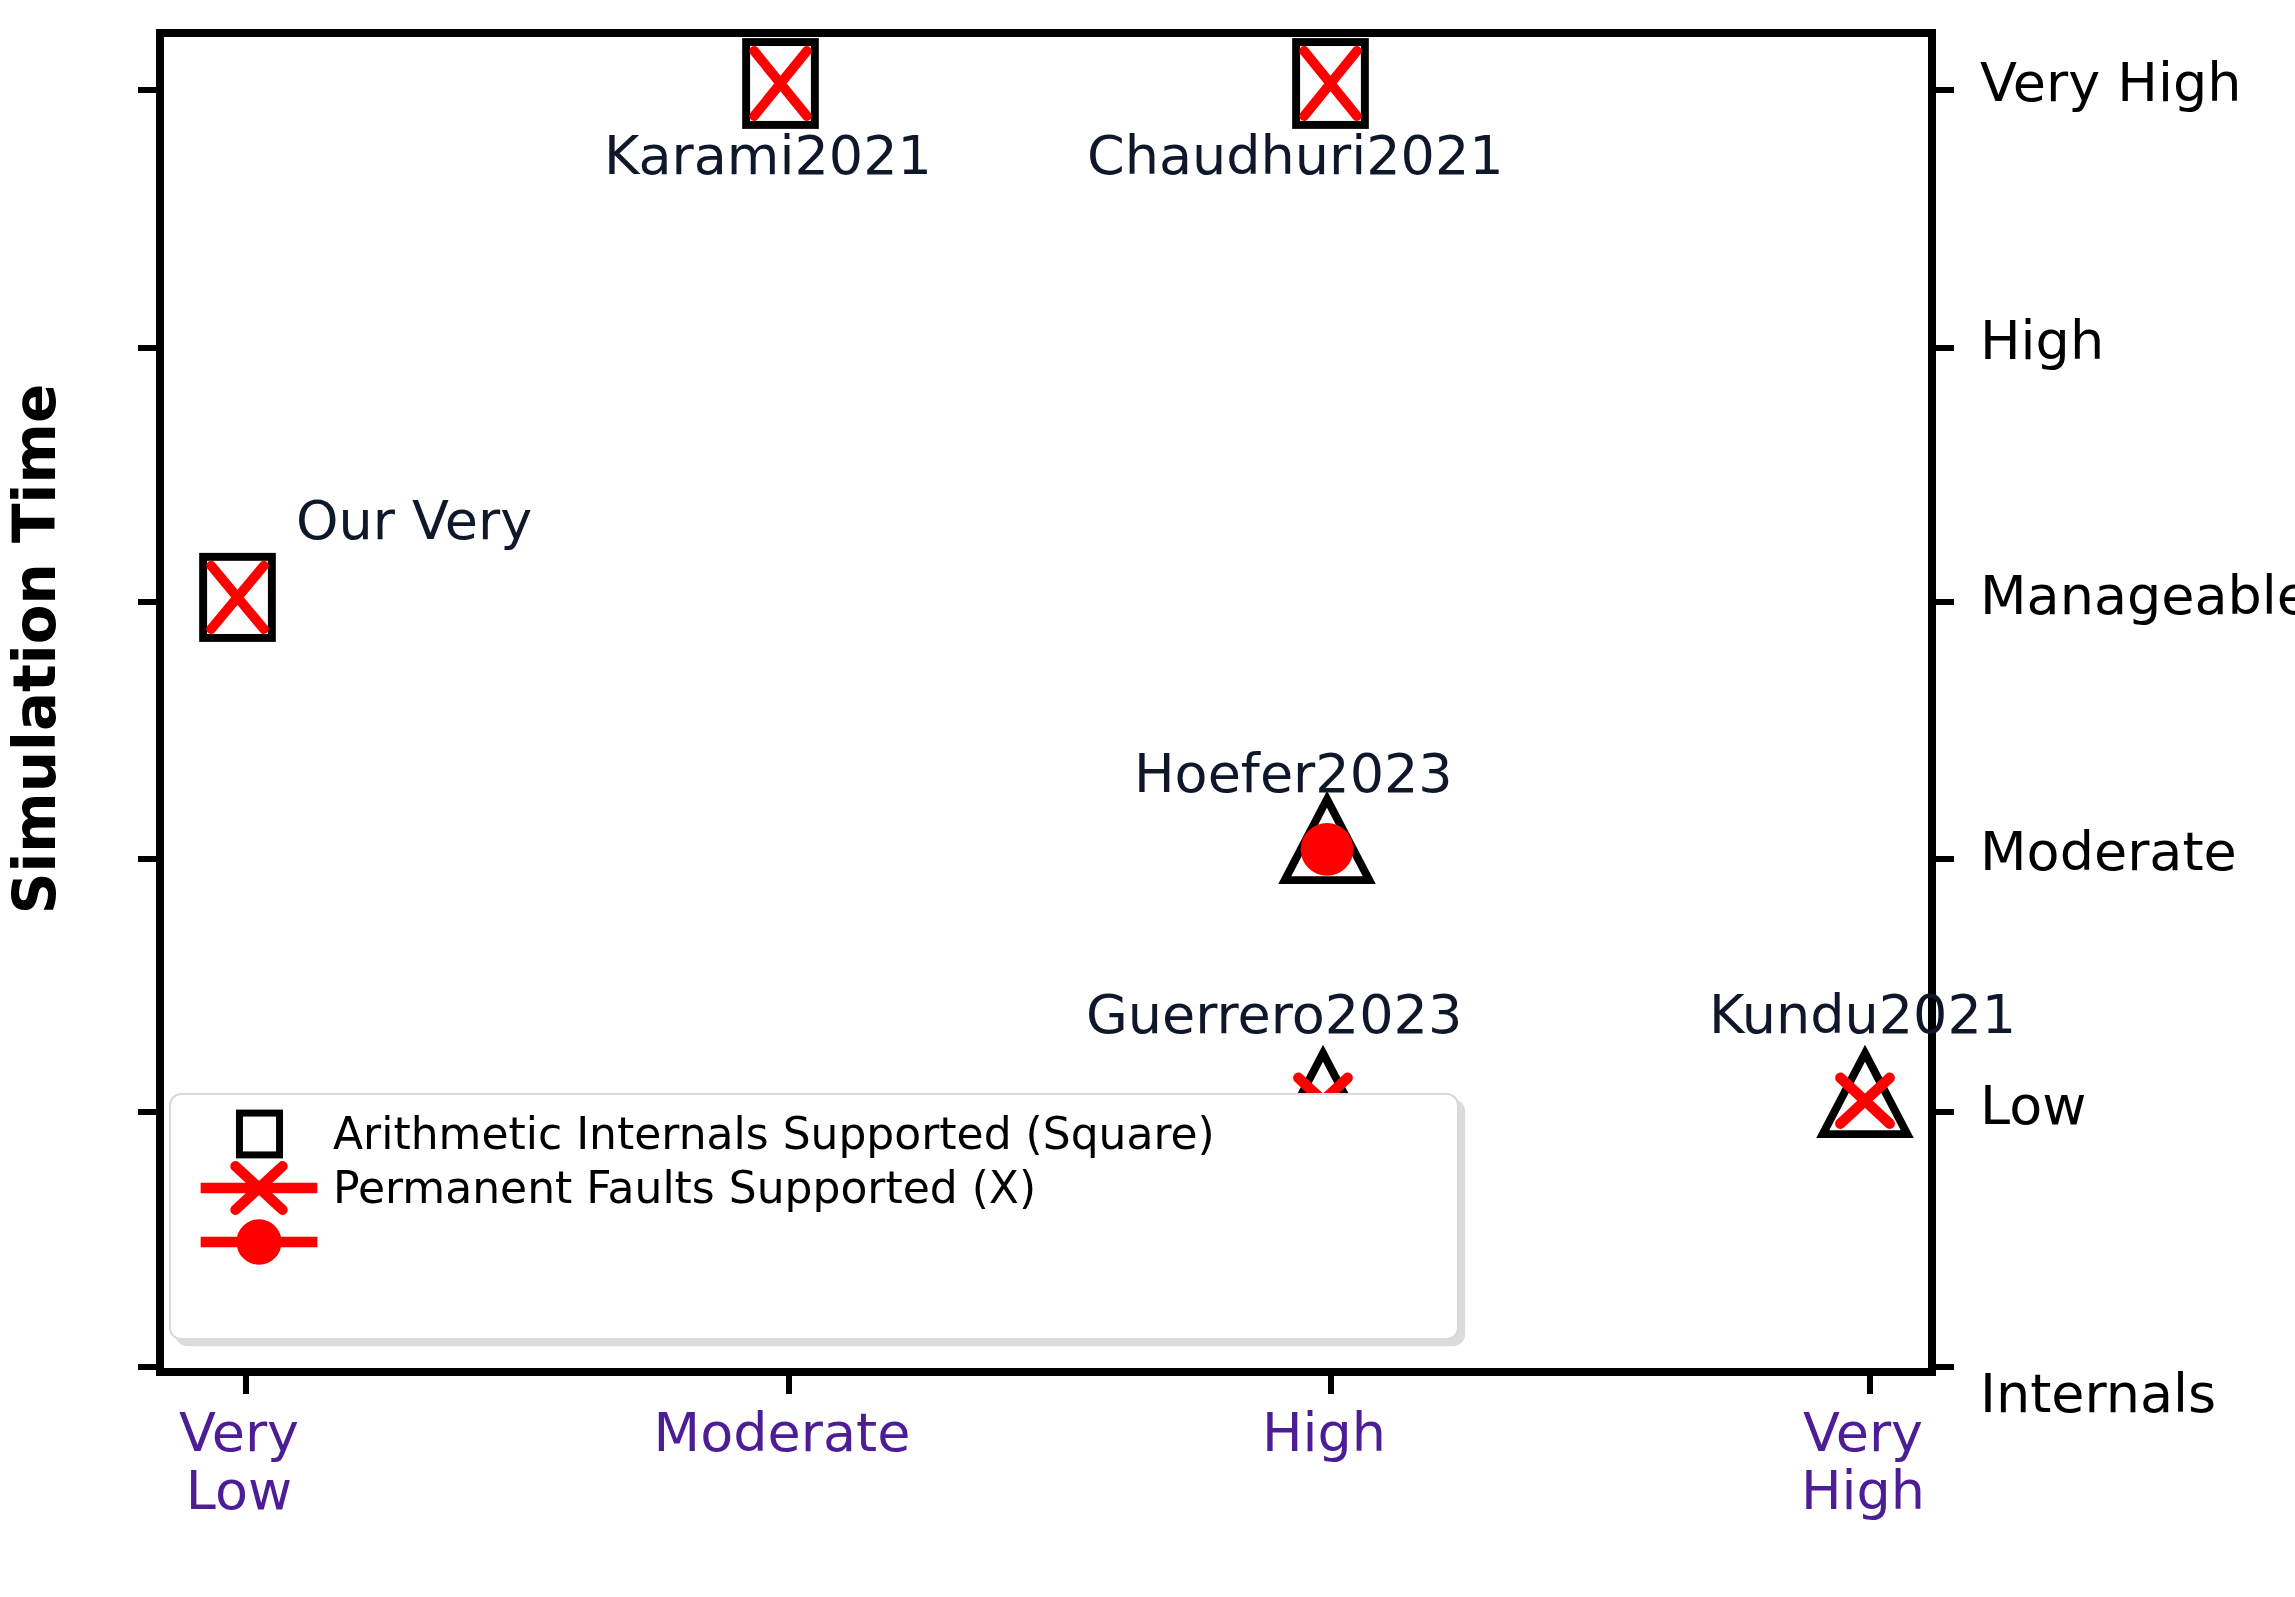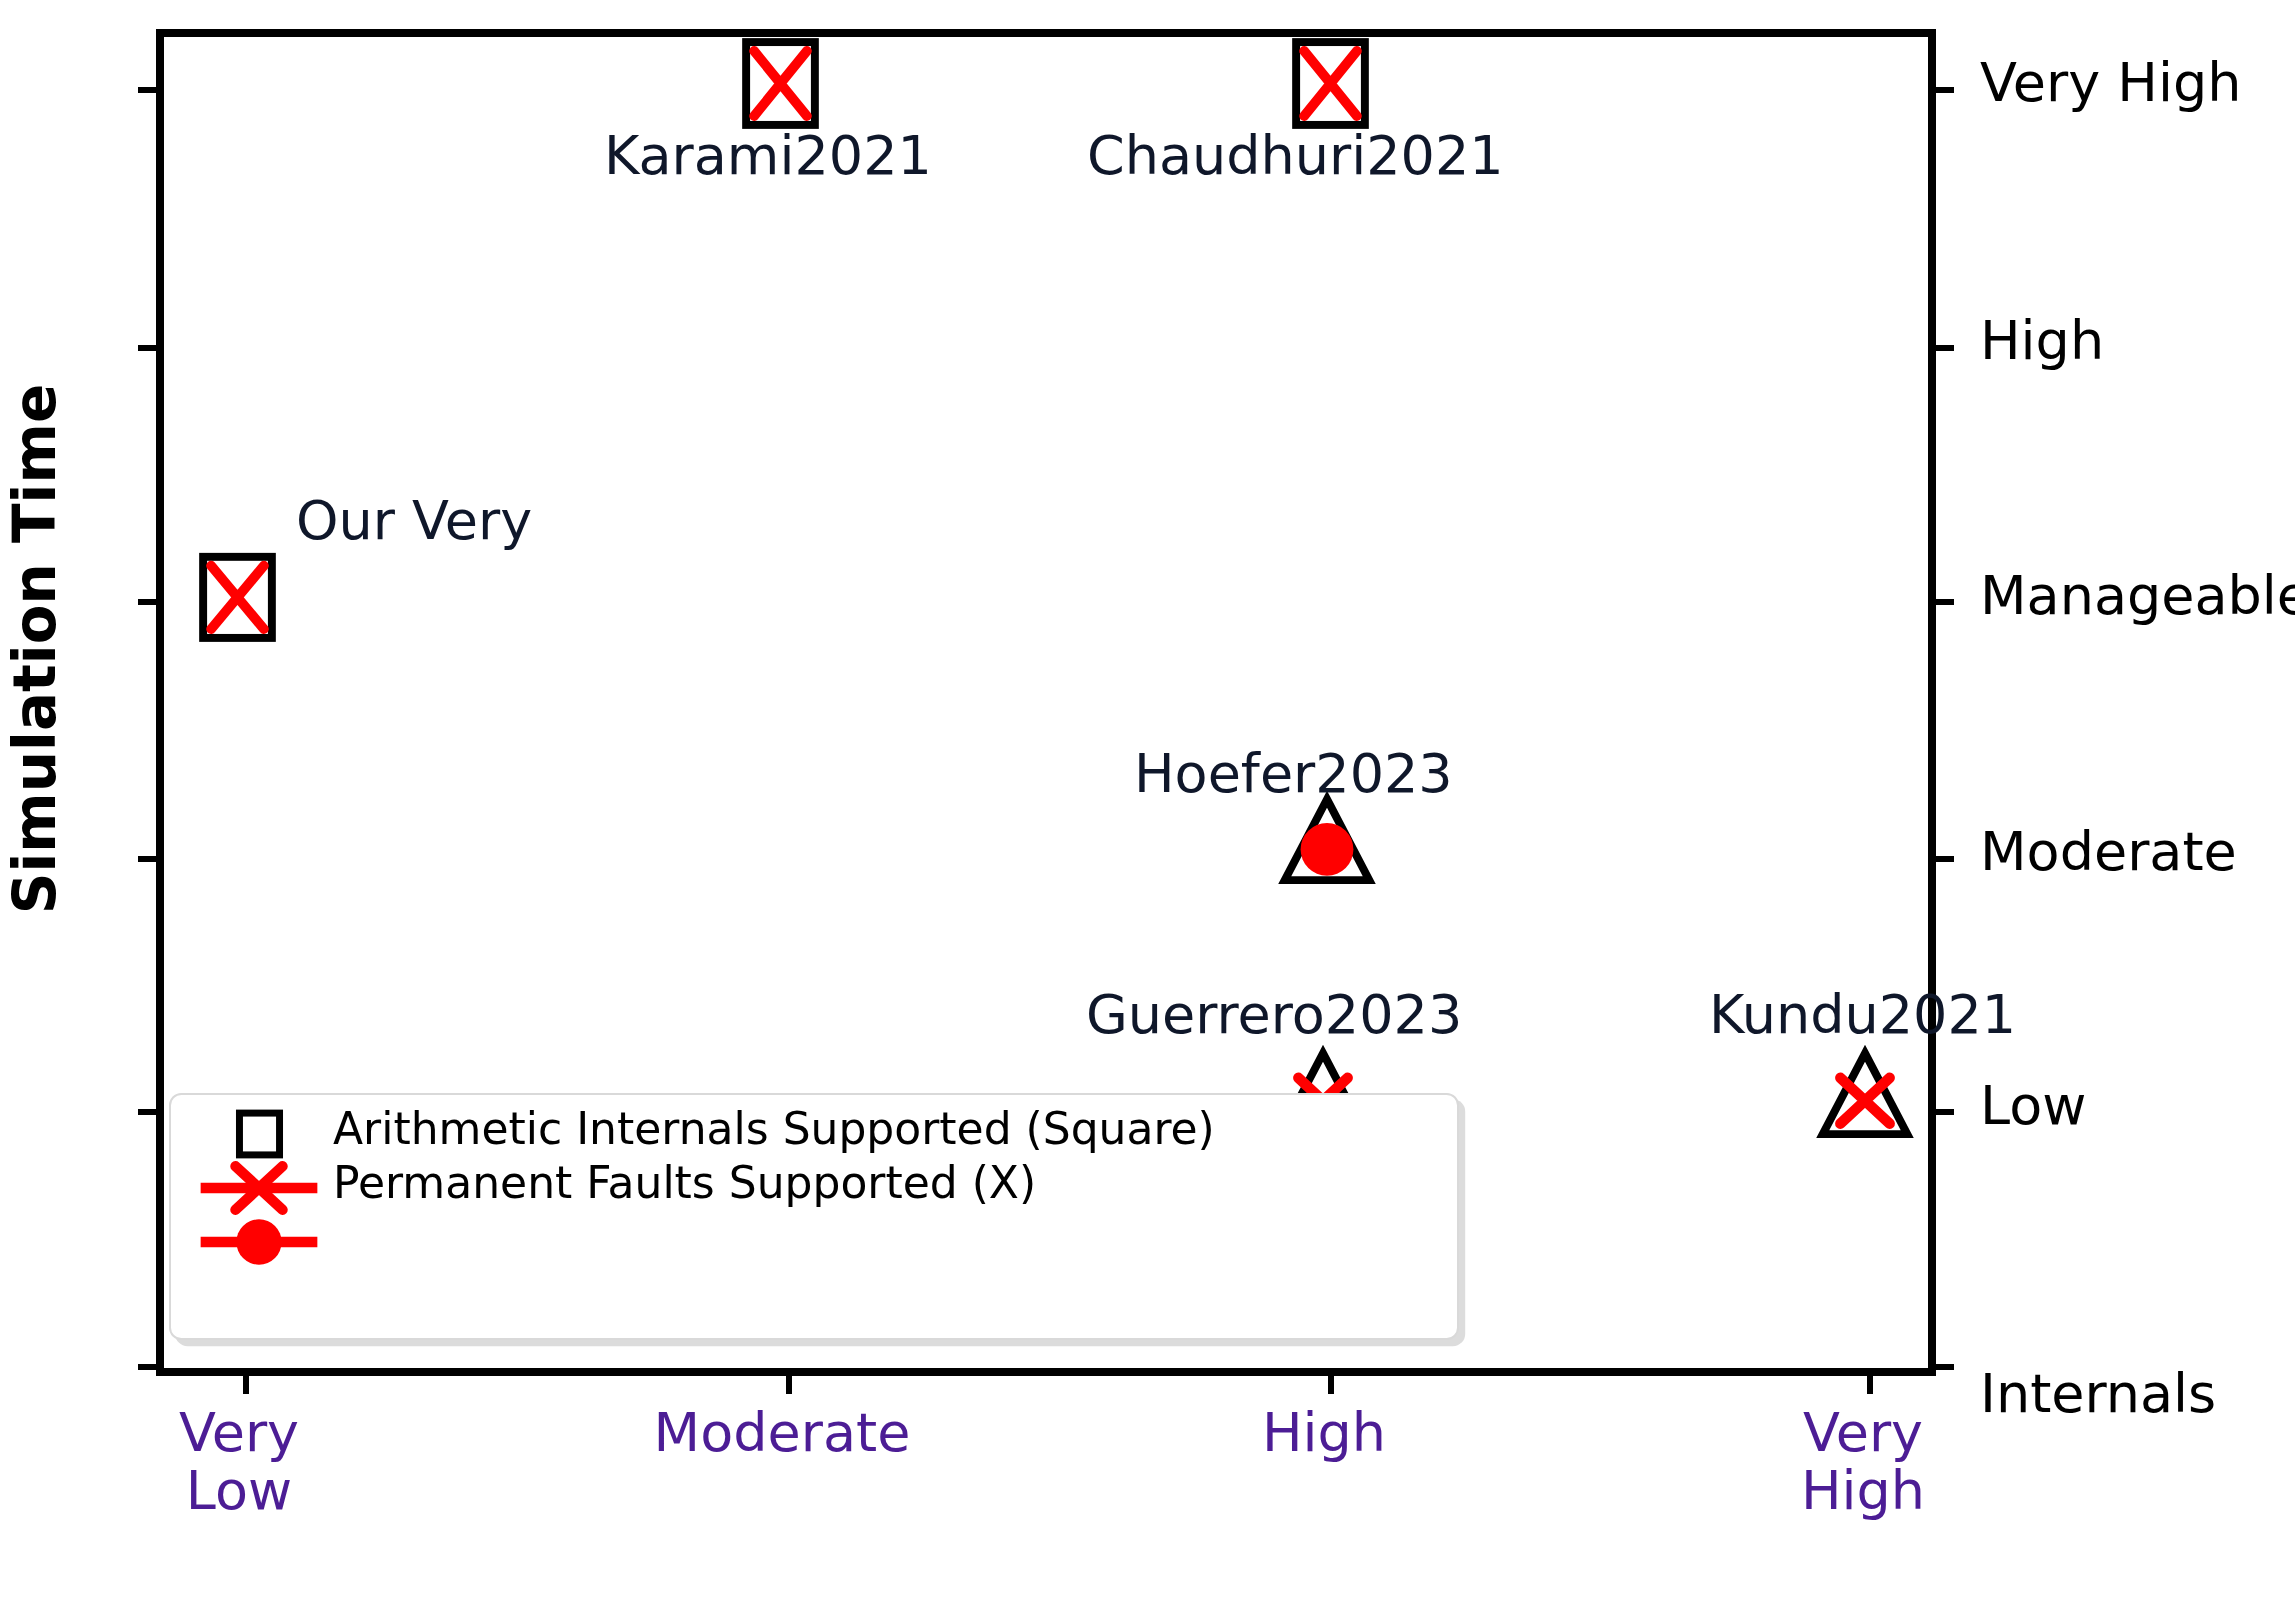--- a/index.html
+++ b/index.html
@@ -128,21 +128,21 @@
     height: 247px;
     background: #ffffff;
     border: 2.6px solid #d9d9d9;
     border-radius: 12.3px;
     box-shadow: 6.2px 6.2px 0 0 #dcdcdc;
     box-sizing: border-box;
     padding: 12.3px 0 0 0;
   }
   .legend-row {
     display: flex;
-    align-items: flex-start;
+    align-items: center;
     height: 54px;
     margin-left: 14px;
   }
   .legend-marker {
     width: 148px;
     flex: 0 0 148px;
     display: flex;
     align-items: center;
     justify-content: center;
   }

